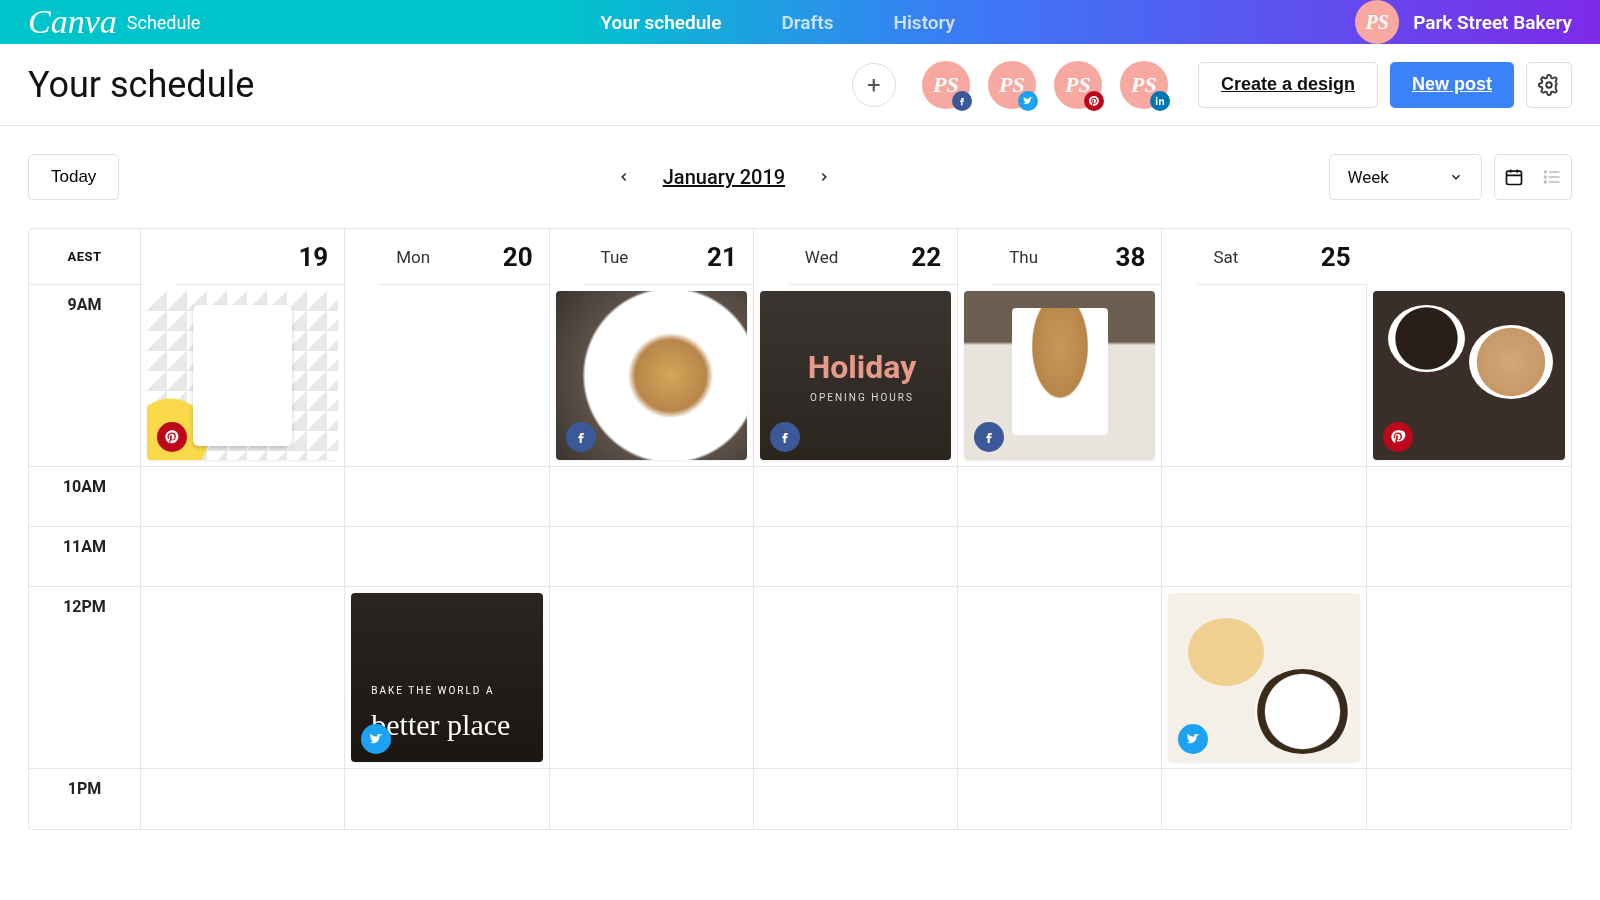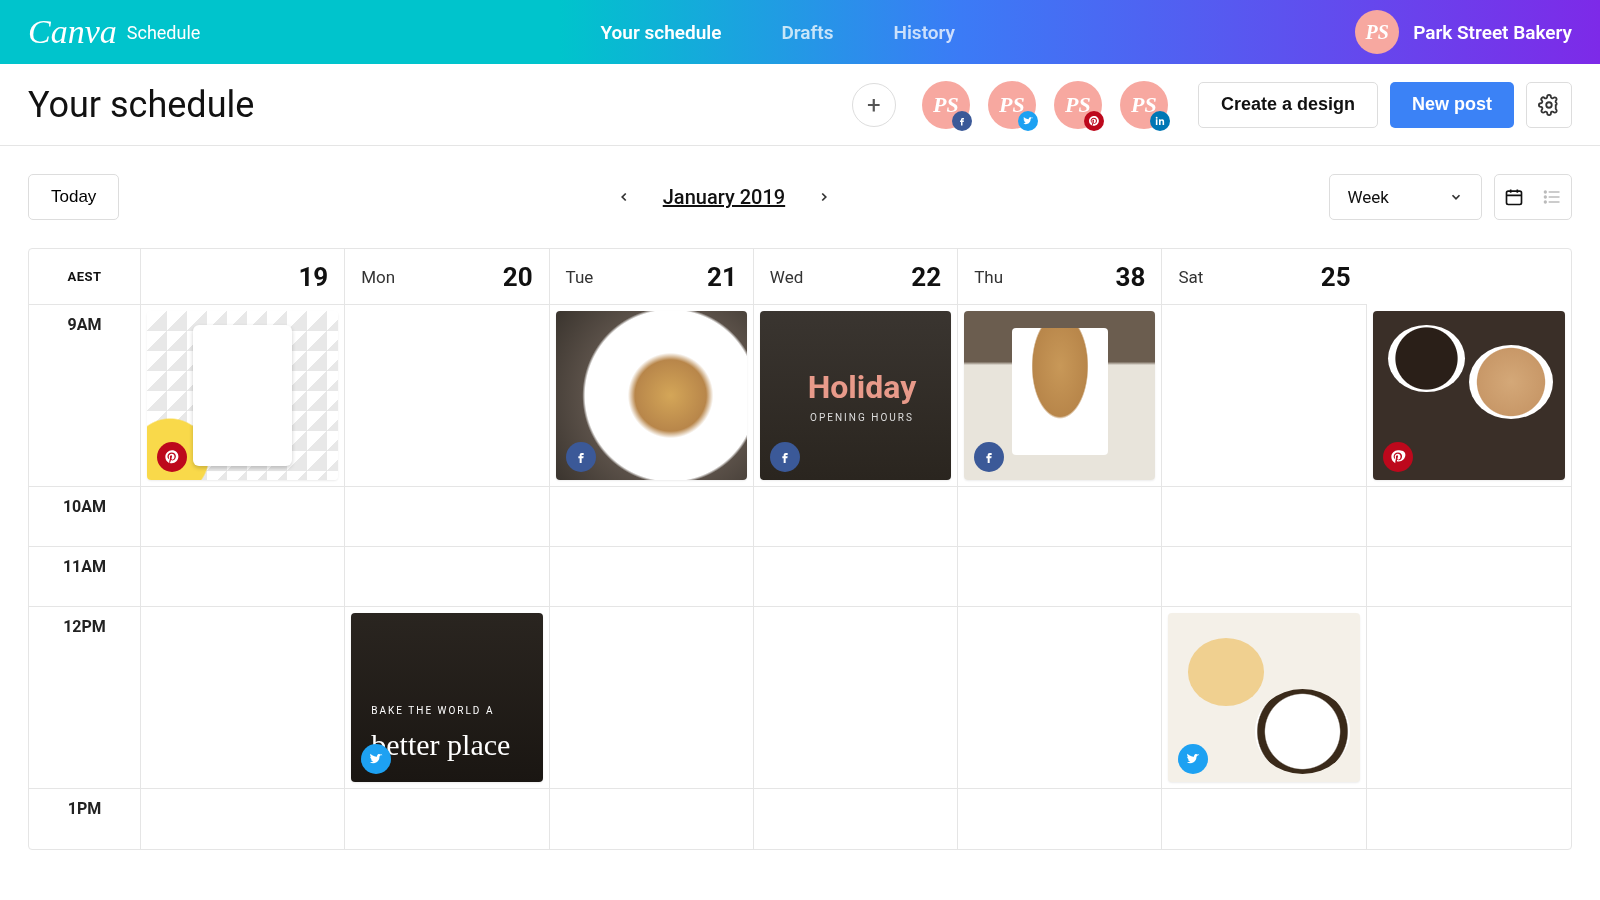--- a/index.html
+++ b/index.html
@@ -1,55 +1,55 @@
 <!DOCTYPE html>
 <html><head>
 <meta charset="utf-8">
 <style>
 * { margin: 0; padding: 0; box-sizing: border-box; }
 body { font-family: -apple-system, BlinkMacSystemFont, "Segoe UI", Roboto, Helvetica, Arial, sans-serif; background: #fff; color: #111; width: 1600px; height: 900px; overflow: hidden; }
 
 
-.topbar { height: 64px; background: linear-gradient(90deg, #00c4cc 0%, #00c4cc 35%, #3b7bf6 60%, #7d2ae8 100%); display: flex; align-items: center; padding: 0 28px; color: #fff; }
+.topbar { height: 44px; background: linear-gradient(90deg, #00c4cc 0%, #00c4cc 35%, #3b7bf6 60%, #7d2ae8 100%); display: flex; align-items: center; padding: 0 28px; color: #fff; }
 .logo-wrap { display: flex; align-items: center; gap: 10px; flex: 0 0 auto; }
 .logo-script { font-family: 'Brush Script MT', cursive; font-size: 34px; font-weight: 500; font-style: italic; }
 .logo-sub { font-size: 18px; font-weight: 400; }
 .topnav { flex: 1; display: flex; justify-content: center; gap: 60px; }
 .topnav a { color: rgba(255,255,255,0.75); font-size: 19px; font-weight: 600; text-decoration: none; }
 .topnav a.active { color: #fff; }
 .user-chip { display: flex; align-items: center; gap: 14px; }
 .avatar { width: 44px; height: 44px; border-radius: 50%; background: #f7a8a0; display: flex; align-items: center; justify-content: center; color: #fff; font-style: italic; font-family: 'Brush Script MT', cursive; font-size: 20px; font-weight:600; }
 .username { font-size: 19px; font-weight: 600; color: #fff; }
 
 
 .subheader { height: 82px; border-bottom: 1px solid #e5e5e5; display: flex; align-items: center; padding: 0 28px; gap: 12px; }
 .page-title { font-size: 36px; font-weight: 400; flex: 1; }
 .connected { display: flex; align-items: center; gap: 6px; margin-right: 12px; }
 .add-circle { width: 44px; height: 44px; border: 1px solid #ddd; border-radius: 50%; display: flex; align-items: center; justify-content: center; font-size: 24px; color: #555; cursor: pointer; margin-right:14px;}
 .social-acc { width: 48px; height: 48px; border-radius: 50%; background: #f7a8a0; position: relative; display: flex; align-items: center; justify-content: center; color:#fff; font-style: italic; font-family: 'Brush Script MT', cursive; font-size: 22px; font-weight:600; margin: 0 6px;}
 .social-acc .badge { position: absolute; bottom: -2px; right: -2px; width: 20px; height: 20px; border-radius: 50%; display:flex; align-items:center; justify-content:center; }
-.btn { height: 46px; padding: 0 22px; border-radius: 5px; font-size: 18px; font-weight: 700; display: flex; align-items: center; cursor: pointer; border: none; }
+.btn { height: 46px; padding: 0 22px; border-radius: 5px; font-size: 18px; font-weight: 700; display: flex; align-items: center; cursor: pointer; border: none; text-decoration: underline; }
 .btn-outline { background: #fff; border: 1px solid #ddd; color: #111; }
 .btn-green { background: #3b82f6; color: #fff; }
 .icon-btn { width: 46px; height: 46px; border: 1px solid #ddd; border-radius: 5px; display: flex; align-items: center; justify-content: center; cursor: pointer; }
 
 
 .controls { display: flex; align-items: center; padding: 28px; }
 .today-btn { border: 1px solid #ddd; border-radius: 5px; padding: 12px 22px; font-size: 17px; cursor: pointer; background:#fff;}
 .month-nav { flex: 1; display: flex; align-items: center; justify-content: center; gap: 26px; font-size: 20px; font-weight: 500; text-decoration: underline; }
 .chev { cursor: pointer; color:#444; font-size:18px; padding:6px;}
 .view-select { border: 1px solid #ddd; border-radius: 5px; padding: 12px 18px; font-size: 17px; display: flex; align-items: center; gap: 60px; cursor: pointer; }
 .view-toggle { display: flex; border: 1px solid #ddd; border-radius: 5px; overflow: hidden; margin-left: 12px;}
 .view-toggle > div { width: 38px; height: 44px; display:flex; align-items:center; justify-content:center; cursor:pointer;}
 .view-toggle > div.active svg { stroke:#111; }
 .view-toggle > div svg { stroke:#bbb; }
 
 
 .calendar { margin: 0 28px; border: 1px solid #e5e5e5; border-radius: 4px; overflow:hidden; }
-.cal-head { display: grid; grid-template-columns: 112px repeat(7, 1fr); }
+.cal-head { display: grid; grid-template-columns: 112px repeat(7, 1fr); gap: 35px; }
 .cal-head > div { border-right: 1px solid #e5e5e5; border-bottom: 1px solid #e5e5e5; padding: 14px 16px; display:flex; align-items:center; justify-content:space-between; height:56px;}
 .cal-head > div:last-child { border-right:none;}
 .tz { font-size: 13px; font-weight: 700; letter-spacing: 0.5px; justify-content:center !important; }
 .dow { font-size: 17px; color:#333; }
 .dnum { font-size: 26px; font-weight: 700; }
 
 .cal-row { display: grid; grid-template-columns: 112px repeat(7, 1fr); }
 .time-cell { border-right: 1px solid #e5e5e5; border-bottom: 1px solid #e5e5e5; font-size: 16px; font-weight: 700; padding: 10px 0 0 0; text-align:center; color:#222;}
 .slot { border-right: 1px solid #e5e5e5; border-bottom: 1px solid #e5e5e5; padding: 6px; position: relative; }
 .slot:last-child { border-right: none; }

